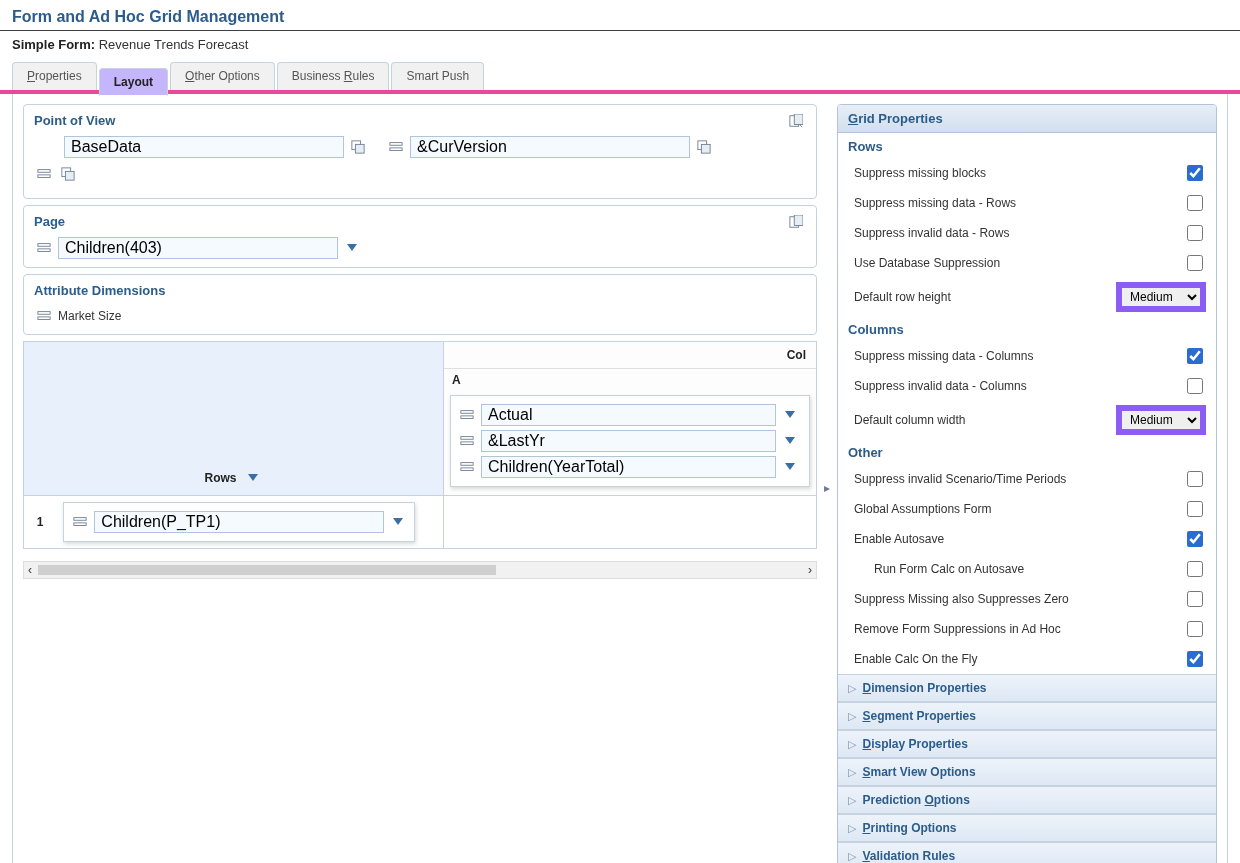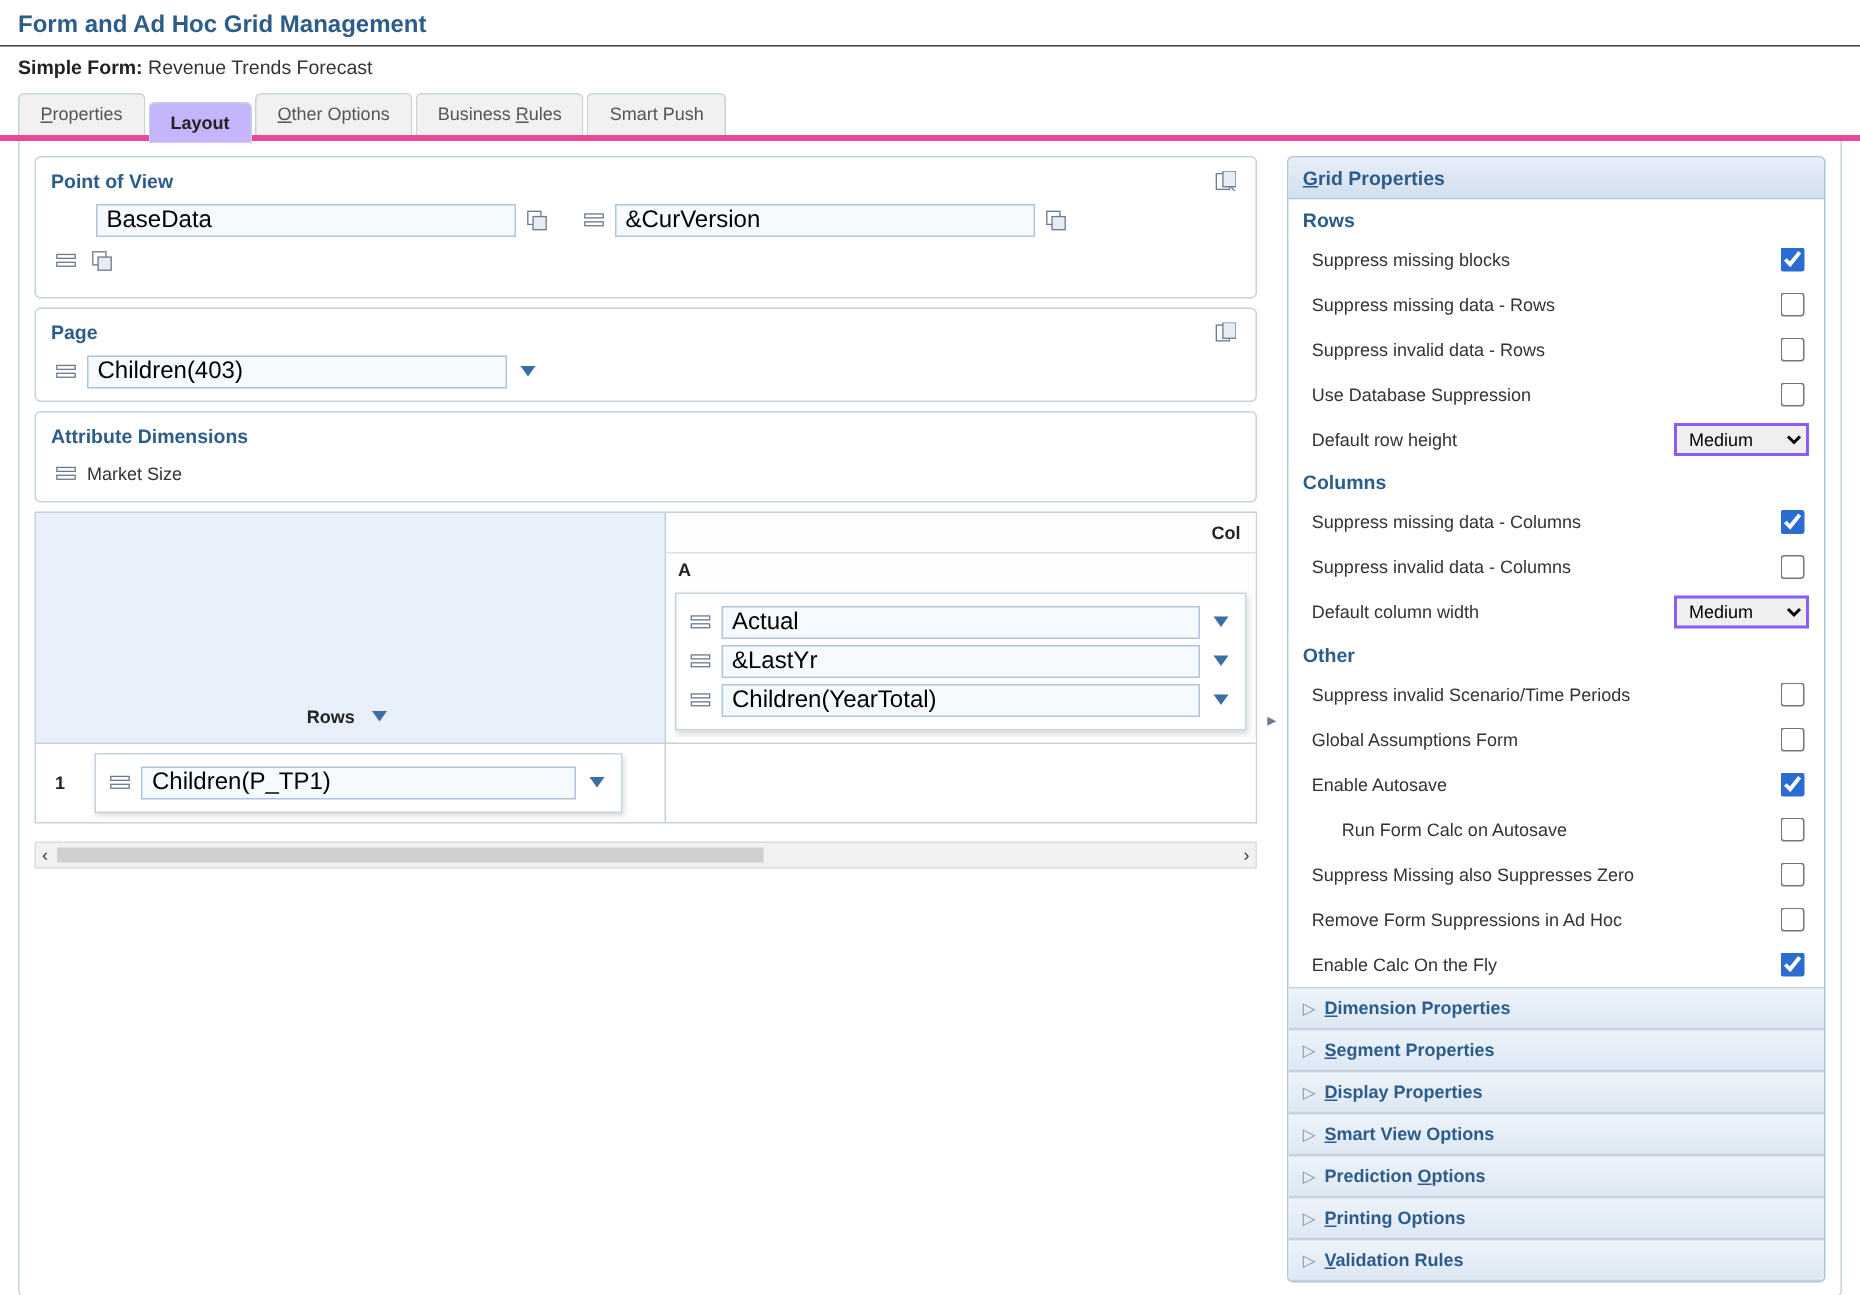--- a/index.html
+++ b/index.html
@@ -26,40 +26,40 @@
 .down-arrow svg { width: 12px; height: 10px; }
 .attr-dim { display: flex; align-items: center; gap: 4px; font-size: 12px; color: #333; }
 .grid-layout { border: 1px solid #c5d2e0; }
 .grid-top { display: flex; }
 .grid-corner { width: 420px; background: #e8f0fb; border-right: 1px solid #c5d2e0; border-bottom: 1px solid #c5d2e0; min-height: 145px; display: flex; align-items: flex-end; justify-content: center; padding-bottom: 10px; }
 .grid-colhead { flex: 1; border-bottom: 1px solid #c5d2e0; background: #fdfdfd; position: relative; }
 .col-label-row { text-align: right; padding: 6px 10px; font-weight: bold; color: #222; border-bottom: 1px solid #e0e0e0; }
 .col-letter { padding: 4px 8px; font-weight: bold; color: #222; }
 .col-members { border: 1px solid #c5d2e0; margin: 4px 6px 8px; padding: 6px; box-shadow: 1px 2px 4px rgba(0,0,0,0.15); background: #fff; }
 .col-member-row { display: flex; align-items: center; gap: 4px; padding: 2px 0; }
-.col-member-row .member-input { width: 319px; }
+.col-member-row .member-input { width: 295px; }
 .row-label { display: flex; align-items: center; gap: 6px; color: #222; font-weight: bold; }
 .grid-bottom { display: flex; }
 .grid-rowhead { width: 420px; border-right: 1px solid #c5d2e0; padding: 6px; background: #fff; }
 .row-num { display: inline-block; width: 20px; text-align: center; font-weight: bold; color: #222; vertical-align: middle; }
 .row-member-box { display: inline-block; border: 1px solid #c5d2e0; padding: 6px; box-shadow: 1px 2px 4px rgba(0,0,0,0.15); background: #fff; vertical-align: middle; margin-left: 10px; }
 .row-member-box .col-member-row .member-input { width: 290px; }
 .grid-body { flex: 1; background: #fff; }
 .hscroll { height: 18px; background: #f1f1f1; border: 1px solid #ddd; margin-top: 6px; display: flex; align-items: center; justify-content: space-between; padding: 0 4px; }
 .hscroll-thumb { background: #cfcfcf; height: 10px; flex: 0.6; margin: 0 6px; }
 .hscroll-space { flex: 0.4; }
 
 .rp-header { background: linear-gradient(#e7eef8, #d2dfee); padding: 6px 10px; font-weight: bold; color: #2b5c8a; border-bottom: 1px solid #b0c4de; font-size: 13px; }
 .rp-header u { text-decoration: underline; }
 .rp-section-title { background: #fff; color: #2b5c8a; font-weight: bold; padding: 6px 10px 4px; font-size: 13px; }
 .rp-row { display: flex; align-items: center; justify-content: space-between; padding: 4px 10px 4px 16px; font-size: 12px; }
 .rp-row.indent { padding-left: 36px; }
 .rp-row label { color: #333; }
 .rp-row input[type=checkbox] { width: 16px; height: 16px; accent-color: #2b6cd1; cursor: pointer; }
-.rp-row select { border: 2px solid #8b5cf6; font-size: 12px; padding: 1px 4px; width: 90px; }
+.rp-row select { border: 6px solid #8b5cf6; font-size: 12px; padding: 1px 4px; width: 90px; }
 .rp-collapsible { background: linear-gradient(#eef3fa, #dde8f4); border-top: 1px solid #c5d2e0; border-bottom: 1px solid #c5d2e0; padding: 6px 10px; display: flex; align-items: center; gap: 6px; cursor: pointer; }
 .rp-collapsible-title { color: #2b5c8a; font-weight: bold; font-size: 12px; }
 .rp-collapsible-title u { text-decoration: underline; }
 .chevron-right { color: #7a8fa8; font-size: 11px; }
 .split-handle { width: 8px; display: flex; align-items: center; justify-content: center; color: #6b7a8f; cursor: col-resize; }
 </style>
 </head>
 <body>
 
 <div class="page-title">Form and Ad Hoc Grid Management</div>

